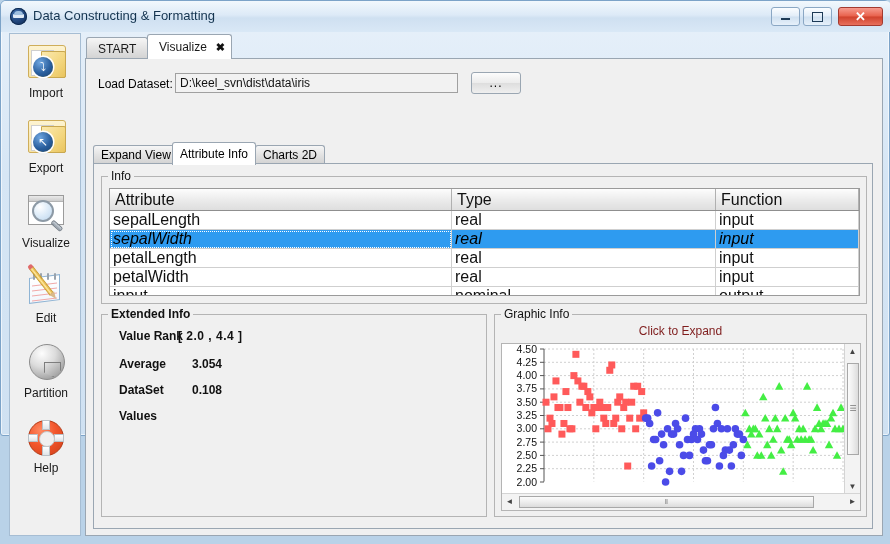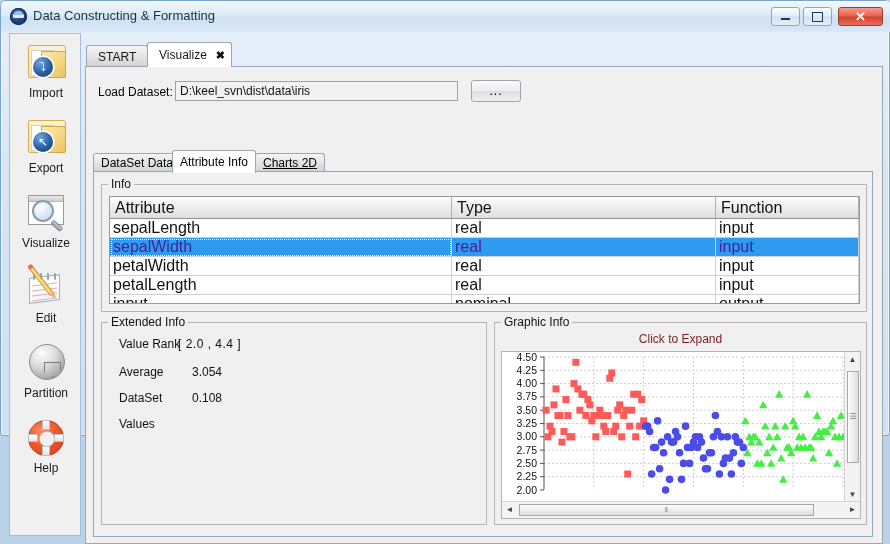--- a/index.html
+++ b/index.html
@@ -283,21 +283,21 @@
     box-sizing: border-box;
   }
   .ring i.t { left: 13px; top: -1px; width: 8px; height: 10px; }
   .ring i.b { left: 13px; bottom: -1px; width: 8px; height: 10px; }
   .ring i.l { left: -1px; top: 13px; width: 10px; height: 8px; }
   .ring i.r { right: -1px; top: 13px; width: 10px; height: 8px; }
 
   
   #main {
     position: absolute;
-    left: 80px; top: 9px;
+    left: 80px; top: 1px;
     width: 798px; height: 503px;
   }
 
   
   #tabstrip {
     position: absolute; left: 0; top: 0;
     width: 798px; height: 26px;
   }
   .ttab {
     position: absolute; top: 4px;
@@ -389,21 +389,21 @@
     cursor: pointer;
   }
   .itab.active {
     top: 0;
     height: 23px;
     background: #ffffff;
     z-index: 3;
   }
   #itab-dataset { left: 0px; }
   #itab-attrinfo { left: 79px; }
-  #itab-charts  { left: 162px; text-decoration: underline; }
+  #itab-charts  { left: 162px; }
 
   #inner-panel {
     position: absolute;
     left: 7px; top: 104px;
     width: 780px; height: 366px;
     box-sizing: border-box;
     background: #f0f0f0;
     border: 1px solid #9aa6b2;
   }
 
@@ -418,21 +418,21 @@
   .group > .glabel {
     position: absolute;
     top: -8px; left: 6px;
     background: #f0f0f0;
     padding: 0 3px;
     font-size: 12px;
     color: #111;
   }
 
   #grp-info { left: 7px; top: 12px; width: 766px; height: 128px; }
-  #grp-ext  { left: 7px; top: 150px; width: 386px; height: 203px; }
+  #grp-ext  { left: 7px; top: 150px; width: 386px; height: 203px; font-weight: bold; }
   #grp-graph{ left: 400px; top: 150px; width: 373px; height: 203px; }
 
   
   #table-wrap {
     position: absolute;
     left: 7px; top: 11px;
     width: 751px; height: 108px;
     box-sizing: border-box;
     background: #ffffff;
     border: 1px solid #9a9a9a;
@@ -456,21 +456,22 @@
   table.info-table td {
     height: 16px;
     border-right: 1px solid #cfcfcf;
     border-bottom: 1px solid #cfcfcf;
     padding: 0 0 0 3px;
     color: #111;
     white-space: nowrap;
   }
   table.info-table tr.sel td {
     background: #2e9bf0;
-    color: #4c1d95;
+    color: #000000;
+    font-style: italic;
   }
   table.info-table tr.sel td:first-child {
     outline: 1px dotted #ffffff;
     outline-offset: -2px;
   }
   .col-a { width: 336px; }
   .col-b { width: 258px; }
 
   
   .ext-row {
@@ -675,21 +676,21 @@
       </div>
 
       <div id="tabpanel">
 
         <div id="load-label">Load Dataset:</div>
         <div id="dataset-path" title="D:\keel_svn\dist\data\iris">D:\keel_svn\dist\data\iris</div>
         <div id="browse-btn">...</div>
 
         <div id="inner-tabs">
           <div class="itab" id="itab-dataset">
-            <span>DataSet Data</span>
+            <span>Expand View</span>
           </div>
           <div class="itab active" id="itab-attrinfo">
             <span>Attribute Info</span>
           </div>
           <div class="itab" id="itab-charts">
             <span>Charts 2D</span>
           </div>
         </div>
 
         <div id="inner-panel">
@@ -711,26 +712,26 @@
                     <td>sepalLength</td>
                     <td>real</td>
                     <td>input</td>
                   </tr>
                   <tr class="sel">
                     <td>sepalWidth</td>
                     <td>real</td>
                     <td>input</td>
                   </tr>
                   <tr>
-                    <td>petalWidth</td>
+                    <td>petalLength</td>
                     <td>real</td>
                     <td>input</td>
                   </tr>
                   <tr>
-                    <td>petalLength</td>
+                    <td>petalWidth</td>
                     <td>real</td>
                     <td>input</td>
                   </tr>
                   <tr>
                     <td>input</td>
                     <td>nominal</td>
                     <td>output</td>
                   </tr>
                 </tbody>
               </table>

